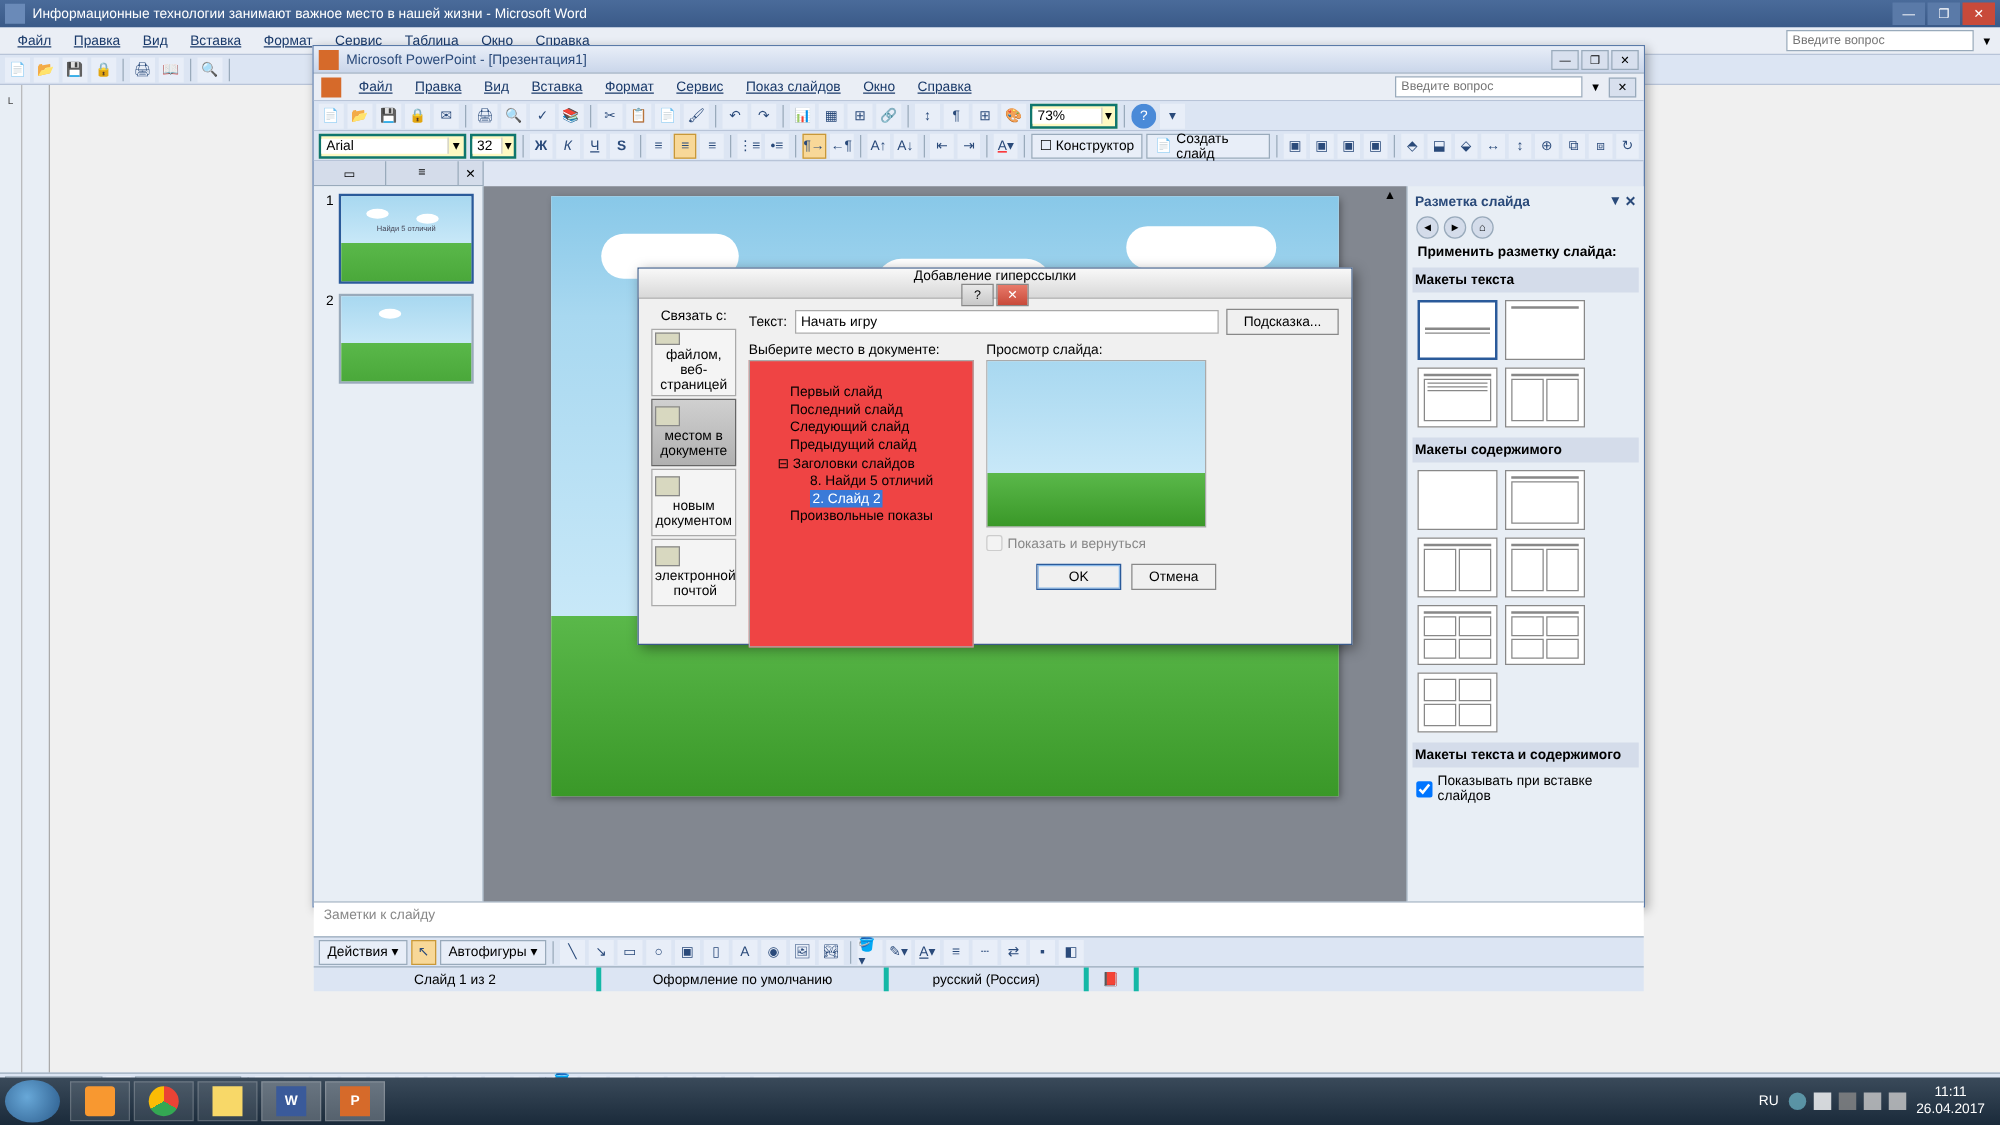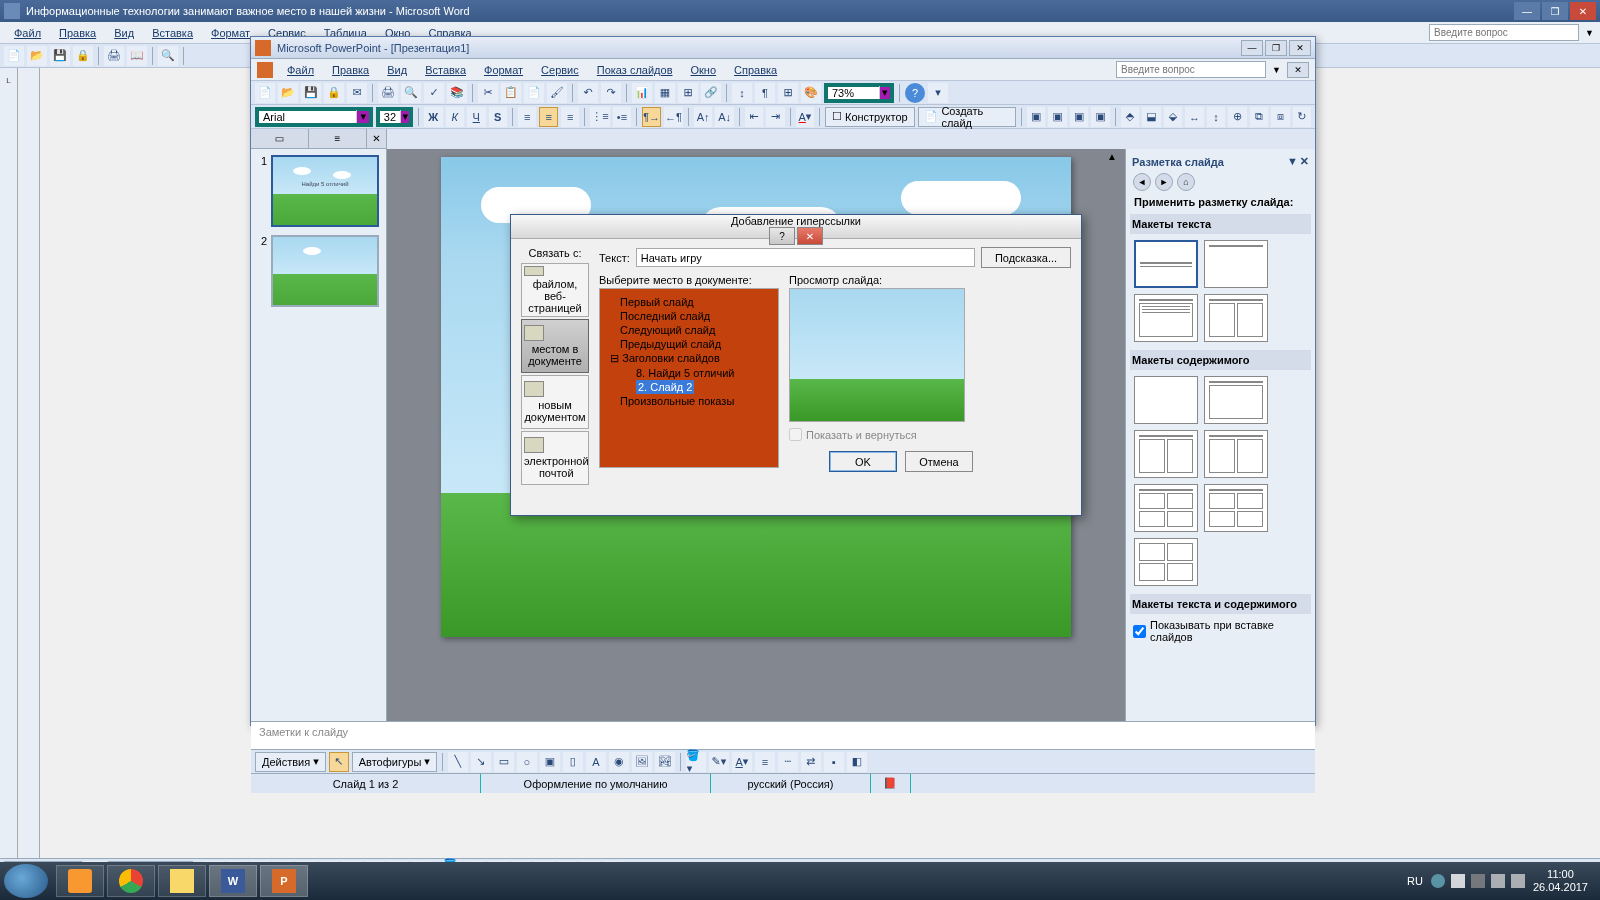--- a/index.html
+++ b/index.html
@@ -51,41 +51,41 @@
 .sp-layout.sel { border:2px solid #2a5a9a; }
 .sp-layout .line { height:2px; background:#888; }
 .sp-layout .thin { height:1px; }
 .sp-layout .box { flex:1; border:1px solid #888; }
 .sp-layout .cols { display:flex; gap:2px; flex:1; }
 .sp-layout .cols .col { flex:1; border:1px solid #888; }
 .sp-checkbox-row { padding:3px; display:flex; align-items:center; gap:4px; }
 .pp-notes { height:28px; background:#fff; border-top:1px solid #9ab; padding:4px 8px; color:#888; }
 .pp-drawbar { height:24px; background:#dce5f3; border-top:1px solid #9ab; display:flex; align-items:center; padding:2px 4px; gap:3px; }
 .pp-statusbar { height:20px; background:#dce5f3; border-top:1px solid #9ab; display:flex; align-items:center; }
-.pp-status-cell { padding:0 5px; border-right:1px solid #14b8a6; height:100%; display:flex; align-items:center; }
+.pp-status-cell { padding:0 5px; border-right:4px solid #14b8a6; height:100%; display:flex; align-items:center; }
 .dialog { position:absolute; left:510px; top:214px; width:572px; height:302px; background:#f0f0f0; border:1px solid #3a5a88; box-shadow:3px 3px 10px rgba(0,0,0,0.4); z-index:10; }
 .dlg-title { height:24px; background:linear-gradient(#f8f8f8,#d8d8d8); display:flex; align-items:center; padding:0 6px; border-bottom:1px solid #aaa;flex-direction:column; }
 .dlg-title .text { flex:1; }
 .dlg-title-btns { display:flex; gap:2px; }
 .dlg-tbtn { width:26px; height:18px; background:linear-gradient(#e8e8e8,#c8c8c8); border:1px solid #888; font-size:10px; display:flex; align-items:center; justify-content:center; }
 .dlg-tbtn.close { background:linear-gradient(#e87a6a,#c84a3a); color:#fff; }
 .dlg-body { padding:8px 10px; display:flex; gap:10px; height:calc(100% - 24px); }
 .dlg-left { width:68px; }
 .dlg-left-label { text-align:center; margin-bottom:4px; }
 .link-opt { width:68px; height:54px; border:1px solid #aaa; background:#f4f4f4; display:flex; flex-direction:column; align-items:flex-start; justify-content:center; text-align:center; font-size:10px; padding:2px; margin-bottom:2px; line-height:1.1; }
 .link-opt.sel { background:linear-gradient(#d0d0d0,#b0b0b0); border:1px solid #666; }
 .link-opt .ic { width:20px; height:16px; background:#d8d8c0; border:1px solid #888; margin-bottom:2px; }
 .dlg-main { flex:1; display:flex; flex-direction:column; }
 .dlg-text-row { display:flex; align-items:center; gap:6px; margin-bottom:6px; }
 .dlg-text-row input { flex:1; height:19px; border:1px solid #aaa; padding:1px 4px; }
 .dlg-hint-btn { width:90px; height:21px; border:1px solid #888; background:#f0f0f0; }
 .dlg-cols { display:flex; gap:10px; flex:1; }
 .tree-col { width:180px; }
 .tree-label { margin-bottom:2px; }
-.tree-box { width:100%; height:180px; border:1px solid #aaa; background:#c2410c; padding:6px; overflow:hidden; }
+.tree-box { width:100%; height:230px; border:1px solid #aaa; background:#ef4444; padding:18px; overflow:hidden; }
 .tree-item { padding:1px 2px; white-space:nowrap; }
 .tree-item.sel { background:#3a7ad8; color:#fff; display:inline-block; }
 .preview-col { width:184px; }
 .preview-box { width:176px; height:134px; border:1px solid #aaa; background:#fff; }
 .prev-slide { width:100%; height:100%; background:linear-gradient(#a8d8f0 0%,#c8e8f8 68%,#5ab84a 68%,#3a9828 100%); }
 .dlg-chk-row { display:flex; align-items:center; gap:4px; margin-top:6px; color:#888; }
 .dlg-btns { display:flex; justify-content:flex-end; gap:8px; margin-top:10px; }
 .dlg-btn { width:68px; height:21px; border:1px solid #888; background:#f0f0f0; }
 .dlg-btn.def { border:1px solid #2a5a9a; box-shadow:0 0 0 1px #88b8e8 inset; }
 .word-bottom { position:absolute; left:0; bottom:0; right:0; }
@@ -96,21 +96,21 @@
 .taskbar { position:absolute; left:0; bottom:0; right:0; height:38px; background:linear-gradient(#3a4a5a,#1a2a3a); display:flex; align-items:center; padding:0 4px; z-index:20; }
 .start-btn { width:44px; height:34px; background:radial-gradient(circle at 40% 40%,#68a8d8,#2a5a8a); border-radius:50%; margin-right:8px; }
 .task-item { width:48px; height:32px; background:rgba(255,255,255,0.1); margin-right:3px; border:1px solid rgba(255,255,255,0.2); display:flex; align-items:center; justify-content:center; }
 .task-item.active { background:rgba(255,255,255,0.25); }
 .task-icon { width:24px; height:24px; }
 .tray { margin-left:auto; display:flex; align-items:center; gap:8px; color:#fff; font-size:10px; padding-right:8px; }
 .tray-icons { display:flex; gap:6px; }
 .tray-icon { width:14px; height:14px; opacity:0.8; }
 .tray-clock { text-align:center; line-height:1.2; }
 .dropdown-btn { padding:0 6px; height:20px; border:1px solid #9ab; background:#fff; display:flex; align-items:center; }
-.combo { display:flex; align-items:center; background:#a21caf; border:4px solid #0f766e; height:20px; }
+.combo { display:flex; align-items:center; background:#fef9c3; border:2px solid #0f766e; height:20px; }
 .combo input { border:none; width:100%; padding:0 4px; }
 .combo .arr { width:14px; text-align:center; border-left:1px solid #ccc; }
 .tb-text-btn { height:20px; padding:0 6px; border:1px solid #9ab; background:#e8eef8; display:flex; align-items:center; gap:3px; }
 </style>
 </head>
 <body>
 
 <div class="word-titlebar">
   <div class="icon"></div>
   <div class="title">Информационные технологии занимают важное место в нашей жизни - Microsoft Word</div>
@@ -610,17 +610,17 @@
   <div class="tray">
     <span>RU</span>
     <div class="tray-icons">
       <div class="tray-icon" style="background:#6ab;border-radius:50%"></div>
       <div class="tray-icon" style="background:#fff"></div>
       <div class="tray-icon" style="background:#888"></div>
       <div class="tray-icon" style="background:#ccc"></div>
       <div class="tray-icon" style="background:#ccc"></div>
     </div>
     <div class="tray-clock">
-      <div>11:00</div>
+      <div>11:11</div>
       <div>26.04.2017</div>
     </div>
   </div>
 </div>
 
 </body></html>

